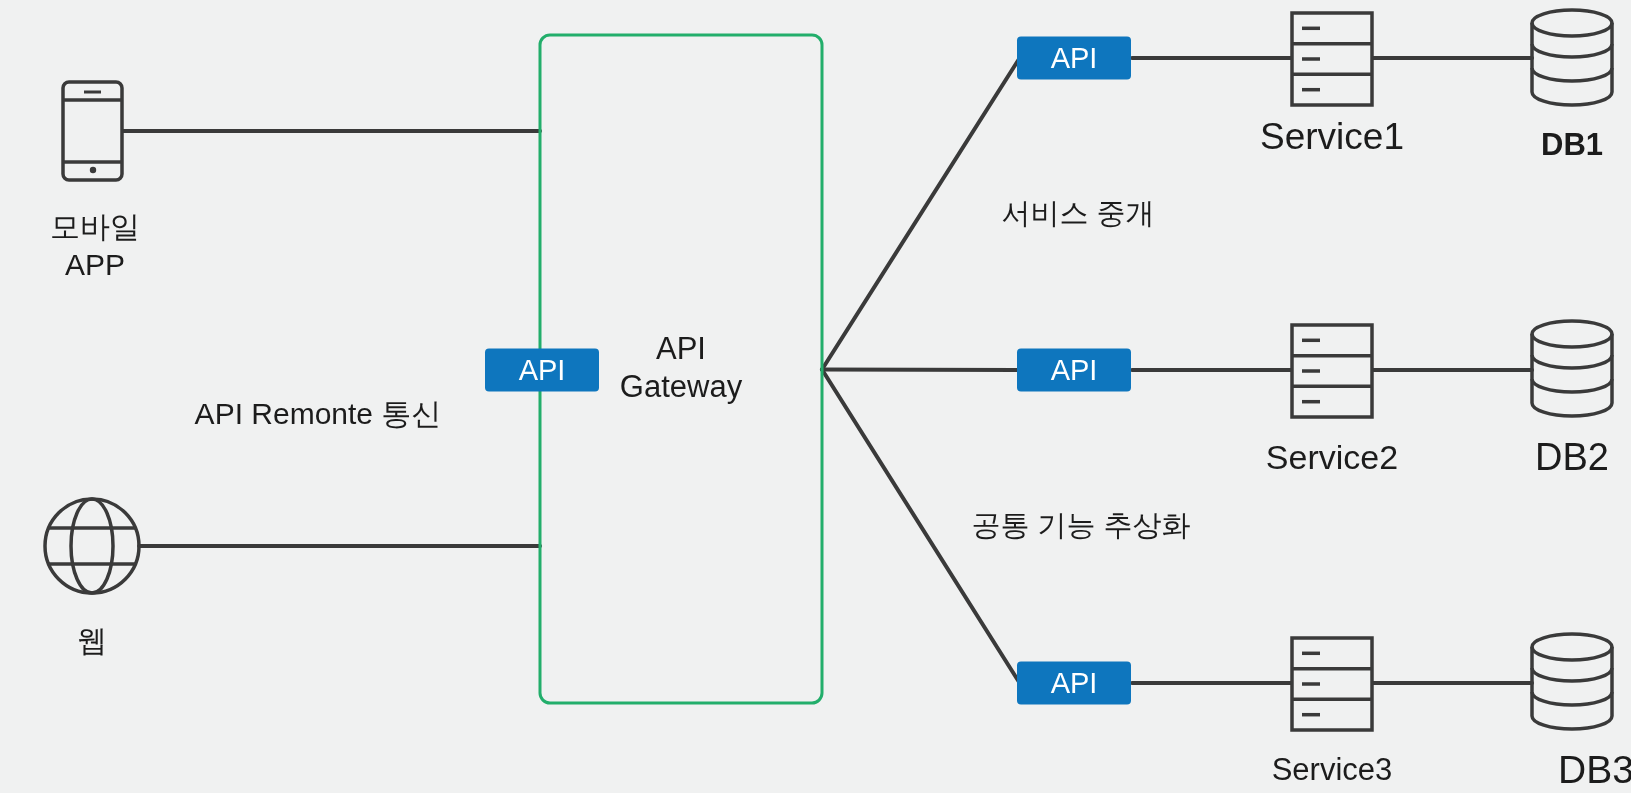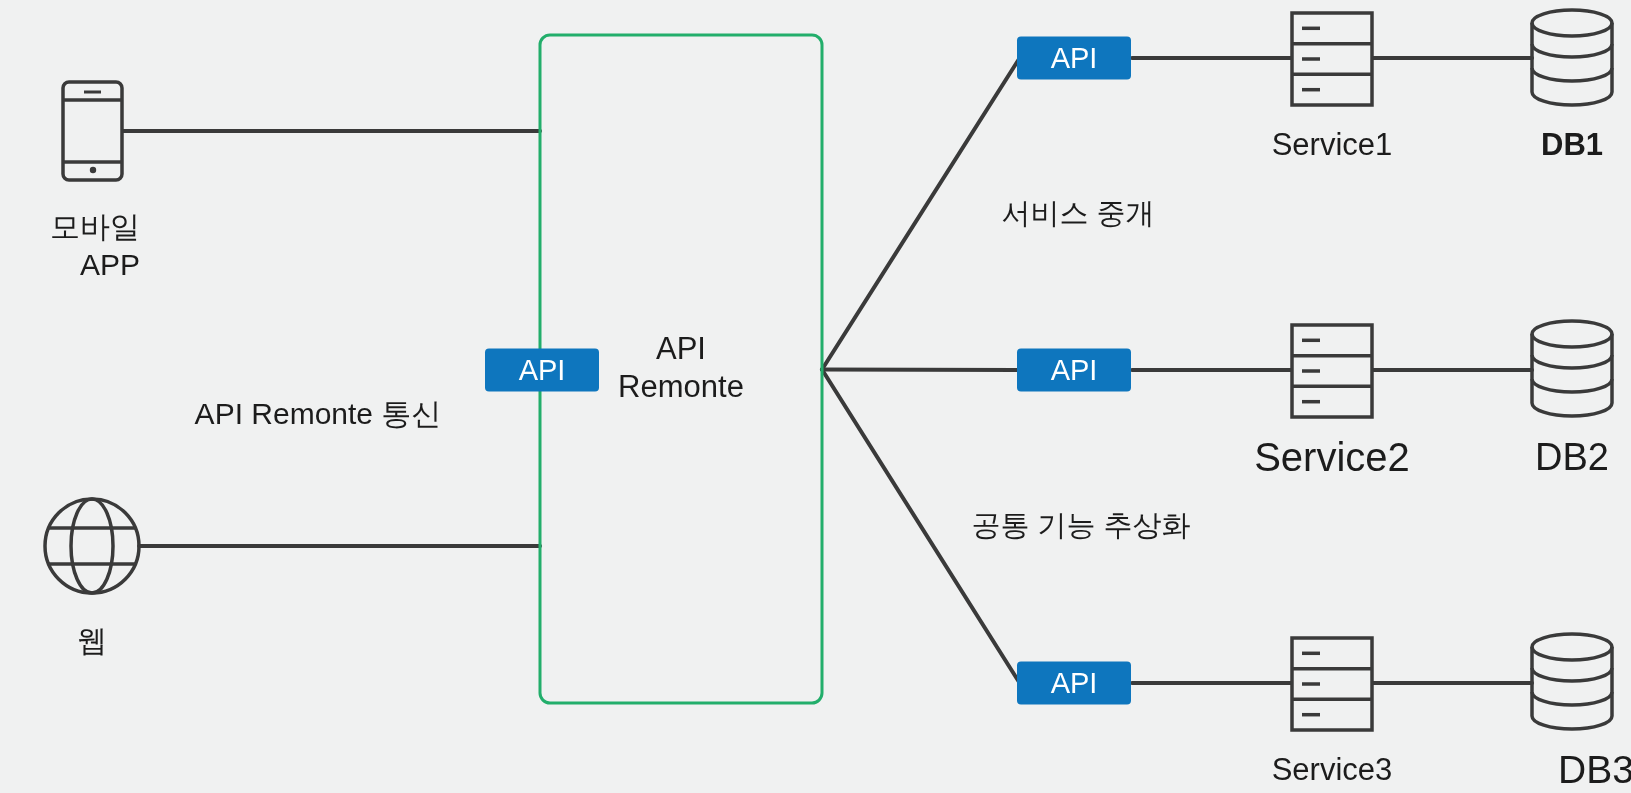--- a/index.html
+++ b/index.html
@@ -102,48 +102,48 @@
     <g stroke="#3A3A3A" stroke-width="3.5" fill="none">
       <ellipse cx="1572" cy="647" rx="40" ry="13"></ellipse>
       <line x1="1532" y1="647" x2="1532" y2="716"></line>
       <line x1="1612" y1="647" x2="1612" y2="716"></line>
       <path d="M1532,716 A40,13 0 0 0 1612,716"></path>
       <path d="M1532,668 A40,13 0 0 0 1612,668"></path>
       <path d="M1532,692 A40,13 0 0 0 1612,692"></path>
     </g>
   </svg>
 
-  <div class="abs lbl lbl-center" style="left:95px;top:246px;text-align:right;">
+  <div class="abs lbl lbl-center" style="left:95px;top:246px;">
     <span style="display:block">모바일</span>
     <span style="display:block">APP</span>
   </div>
 
   <div class="abs lbl" style="left:92px;top:641px;">웹</div>
 
   <div class="abs lbl" style="left:318px;top:370px;margin-top:44px;">API Remonte 통신</div>
 
   <div class="abs gw-label" style="left:681px;top:368px;">
     <span style="display:block">API</span>
-    <span style="display:block">Remonte</span>
+    <span style="display:block">Gateway</span>
   </div>
 
   <div class="abs annot" style="left:1081px;top:526px;">공통 기능 추상화</div>
 
   <div class="abs annot" style="left:1078px;top:214px;">서비스 중개</div>
 
   <div class="api-badge" style="left:542px;top:370px;">API</div>
 
   <div class="api-badge" style="left:1074px;top:58px;">API</div>
 
   <div class="api-badge" style="left:1074px;top:370px;">API</div>
 
   <div class="api-badge" style="left:1074px;top:683px;">API</div>
 
-  <div class="abs lbl" style="left:1332px;top:145px;font-size:31px;">Service1</div>
+  <div class="abs lbl" style="left:1332px;top:137px;font-size:37px;">Service1</div>
   <div class="abs lbl" style="left:1572px;top:145px;font-size:31px;font-weight:bold;">DB1</div>
 
-  <div class="abs lbl" style="left:1332px;top:457px;font-size:40px;">Service2</div>
+  <div class="abs lbl" style="left:1332px;top:457px;font-size:34px;">Service2</div>
   <div class="abs lbl" style="left:1572px;top:457px;font-size:38px;">DB2</div>
 
   <div class="abs lbl" style="left:1332px;top:770px;font-size:31px;">Service3</div>
   <div class="abs lbl" style="left:1596px;top:770px;font-size:39px;">DB3</div>
 
 </div>
 
 </body></html>

